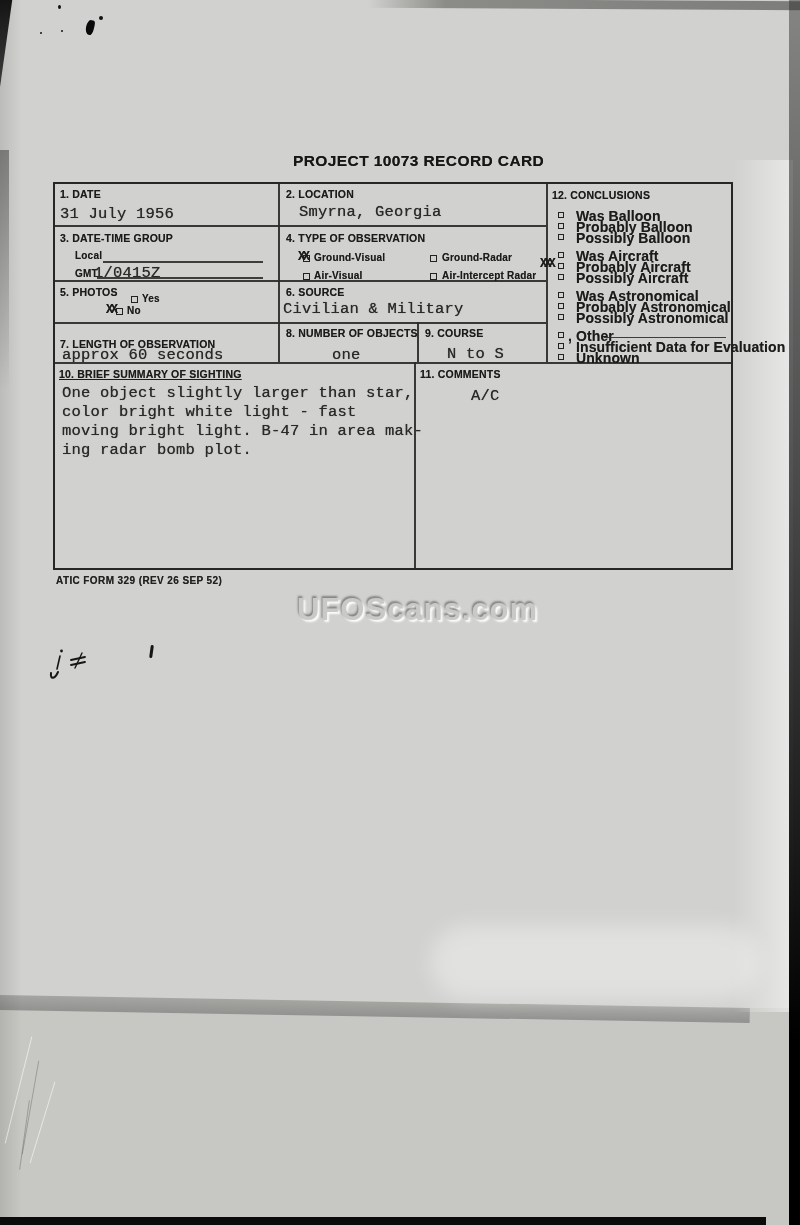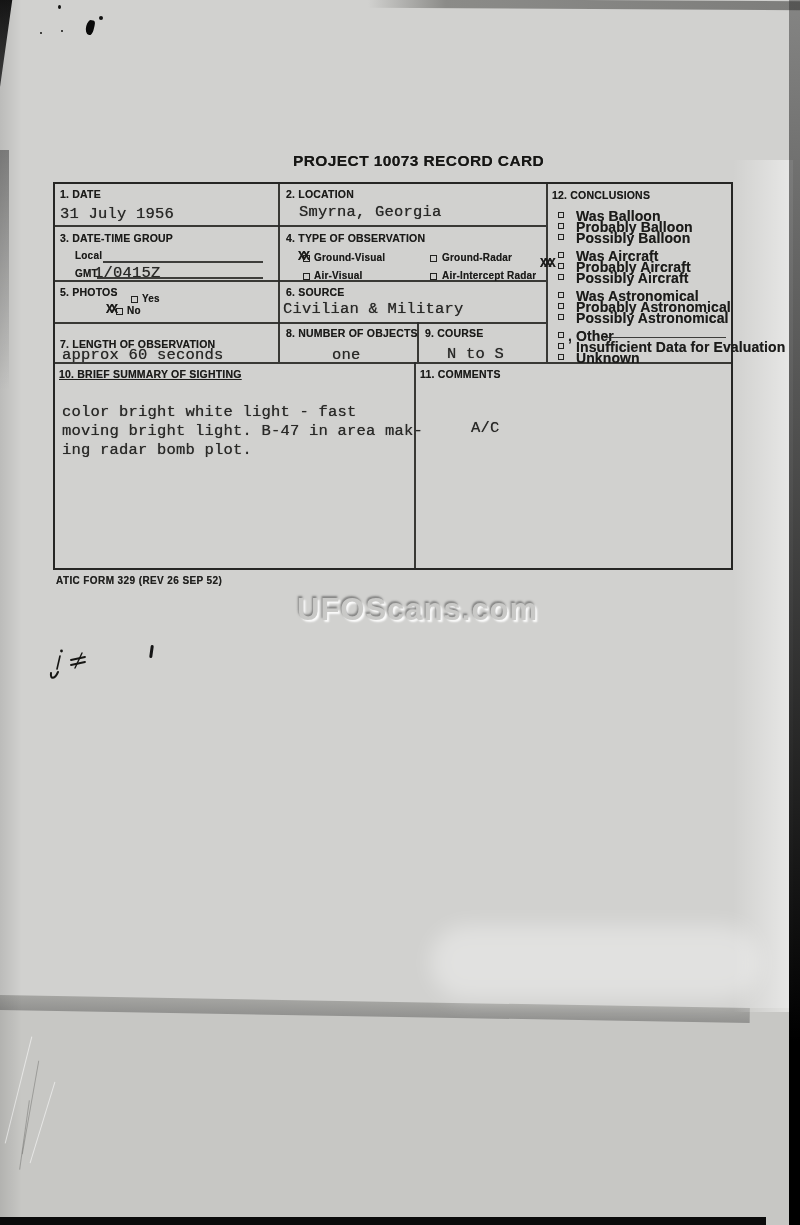--- a/index.html
+++ b/index.html
@@ -165,26 +165,27 @@
   <div class="lbl" style="left:5px;top:154px;">7. LENGTH OF OBSERVATION</div>
   <div class="typed" style="left:7px;top:162px;text-align:center;">approx 60 seconds</div>
 
   <div class="lbl" style="left:231px;top:143px;">8. NUMBER OF OBJECTS</div>
   <div class="typed" style="left:277px;top:162px;">one</div>
 
   <div class="lbl" style="left:370px;top:143px;">9. COURSE</div>
   <div class="typed" style="left:392px;top:161px;">N to S</div>
 
   <div class="lbl" style="left:4px;top:184px;text-decoration:underline;">10. BRIEF SUMMARY OF SIGHTING</div>
+  <div class="typed" style="left:7px;top:200px;">One object slightly larger than star,</div>
   <div class="typed" style="left:7px;top:219px;">color bright white light - fast</div>
   <div class="typed" style="left:7px;top:238px;">moving bright light. B-47 in area mak-</div>
   <div class="typed" style="left:7px;top:257px;">ing radar bomb plot.</div>
 
   <div class="lbl" style="left:365px;top:184px;">11. COMMENTS</div>
-  <div class="typed" style="left:416px;top:203px;margin-top:32px;">A/C</div>
+  <div class="typed" style="left:416px;top:203px;">A/C</div>
 
   <div class="lbl" style="left:497px;top:5px;">12. CONCLUSIONS</div>
 
   <span class="checkbox small" style="left:503px;top:28px;"></span>
   <div class="cl-item-label" style="left:521px;top:24px;">Was Balloon</div>
 
   <span class="checkbox small" style="left:503px;top:39px;"></span>
   <div class="cl-item-label" style="left:521px;top:35px;">Probably Balloon</div>
 
   <span class="checkbox small" style="left:503px;top:50px;"></span>

